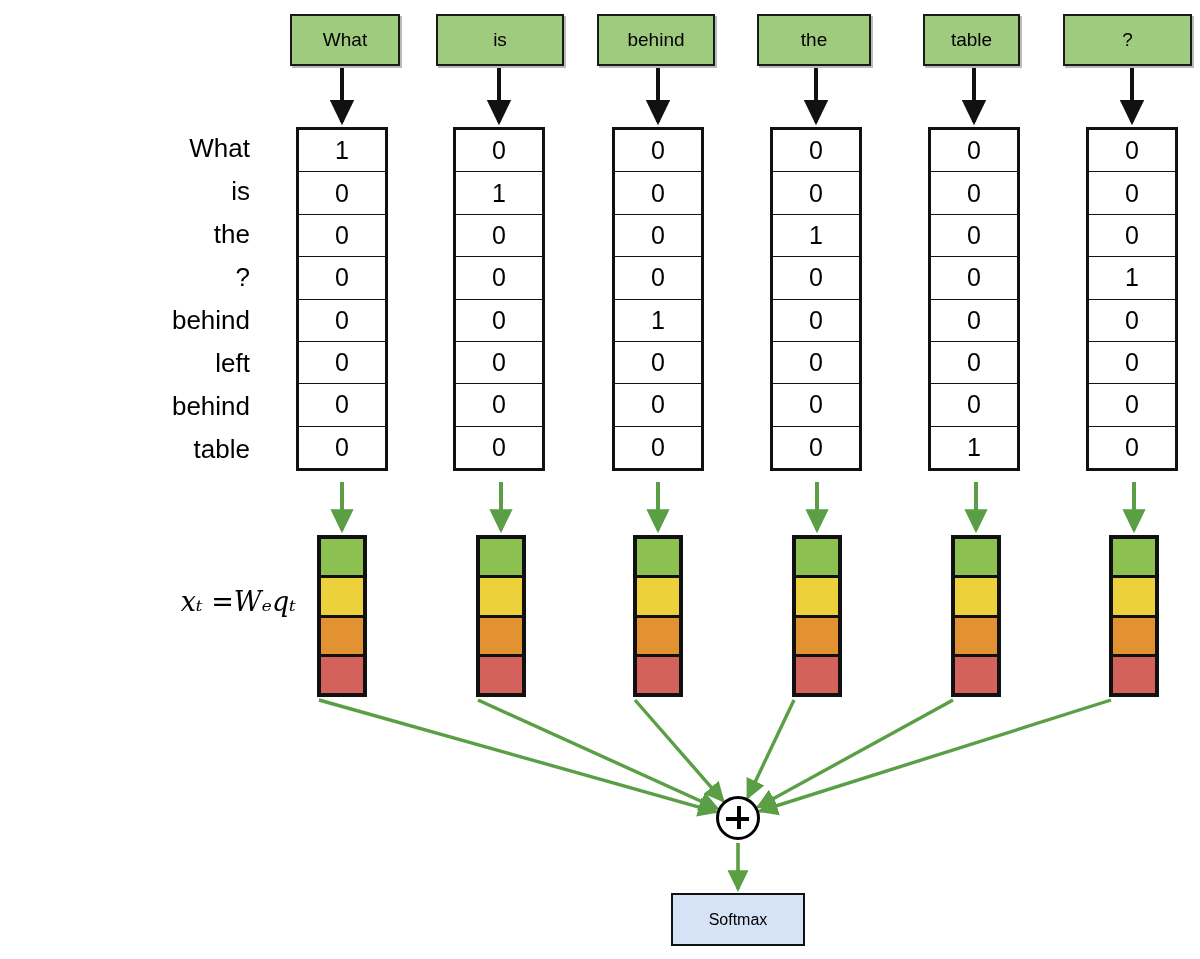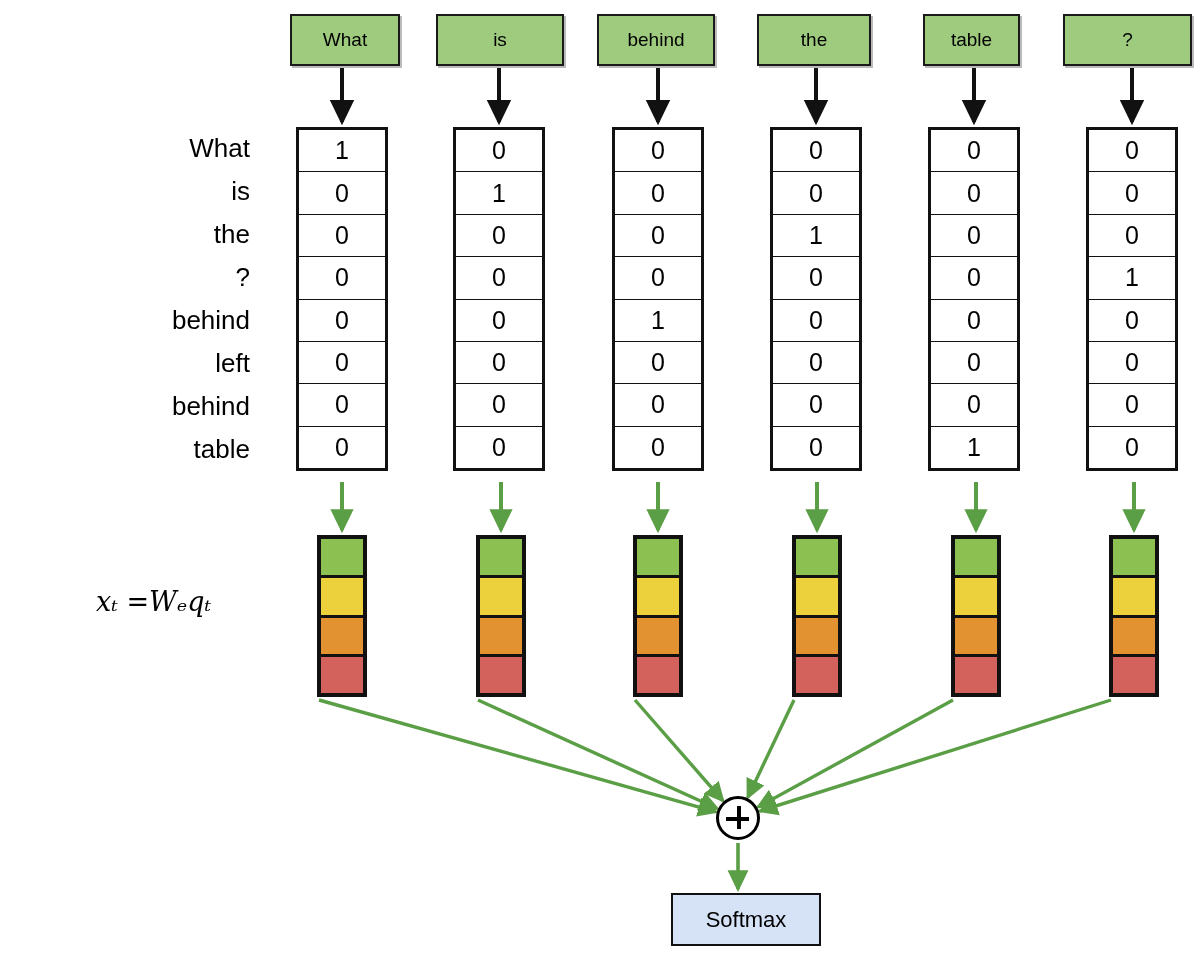--- a/index.html
+++ b/index.html
@@ -103,21 +103,21 @@
     border-bottom: 3px solid #111111;
     box-sizing: border-box;
   }
   .embed-cell:last-child { border-bottom: none; }
   
   #embed-formula {
     position: absolute;
     left: 96px;
     top: 586px;
     width: 200px;
-    text-align: left;
+    text-align: right;
     font-family: "DejaVu Serif", serif;
     font-style: italic;
     font-size: 27px;
     white-space: nowrap;
   }
   
   #sum-node {
     position: absolute;
     left: 716px;
     top: 796px;
@@ -142,29 +142,29 @@
     top: 7px;
     width: 4px;
     height: 23px;
     background: #000000;
   }
   
   #softmax-box {
     position: absolute;
     left: 671px;
     top: 893px;
-    width: 150px;
+    width: 134px;
     height: 53px;
     background: #d6e2f5;
     border: 2.5px solid #111111;
     box-sizing: border-box;
     display: flex;
     align-items: center;
     justify-content: center;
-    font-size: 22px;
+    font-size: 16px;
   }
   
   #arrow-layer {
     position: absolute;
     left: 0; top: 0;
     width: 1200px;
     height: 959px;
     pointer-events: none;
   }
 </style>

